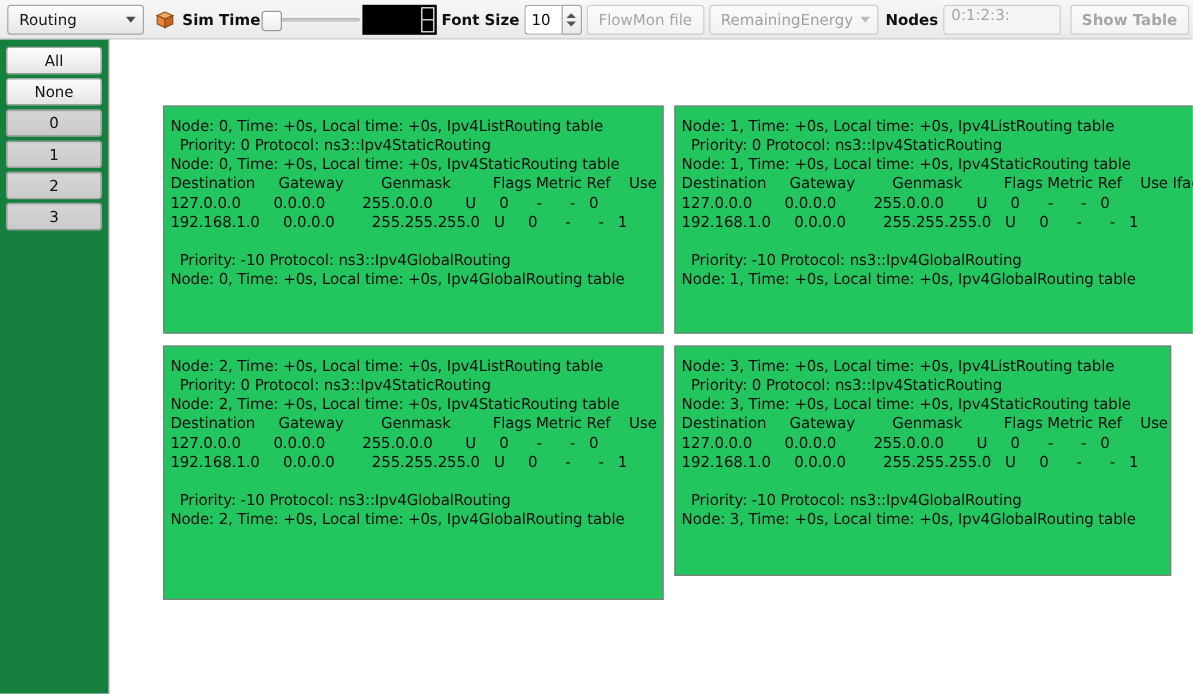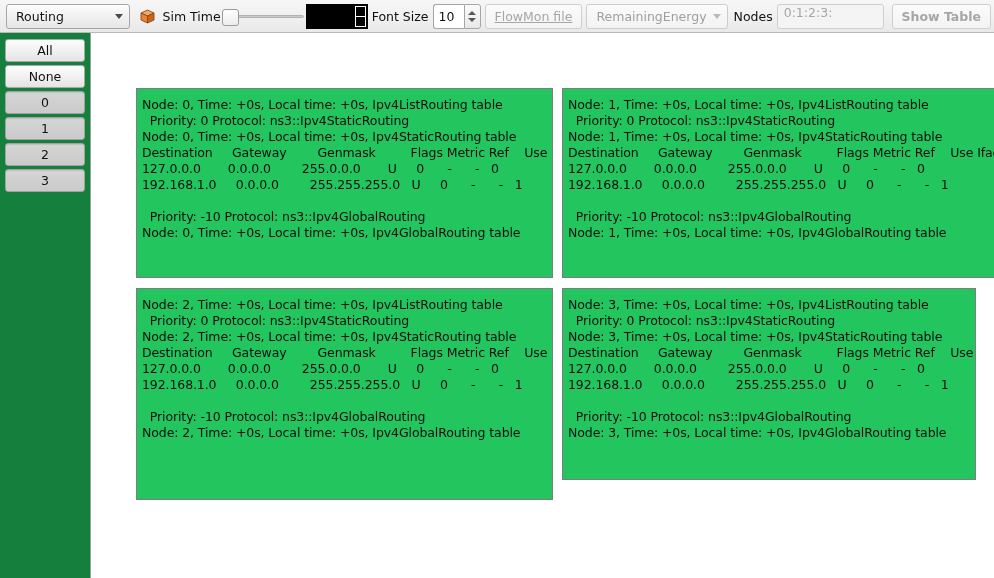--- a/index.html
+++ b/index.html
@@ -73,21 +73,21 @@
   .cube-icon {
     width: 15px; height: 15px;
     margin-left: 10px;
     margin-right: 7px;
     position: relative;
     flex: none;
   }
 
   .tb-label {
     font-size: 12.5px;
-    font-weight: normal;
+    font-weight: bold;
     color: #101010;
     white-space: nowrap;
   }
   .tb-label.simtime { margin-right: 1px; }
   .tb-label.fontsize { margin-left: 4px; margin-right: 4px; }
   .tb-label.nodes { margin-left: 6px; margin-right: 4px; }
 
   
   .slider {
     position: relative;
@@ -212,21 +212,21 @@
     box-sizing: border-box;
     border: 1px solid #cfcfcf;
     border-radius: 3px;
     background: #f4f4f4;
     display: flex;
     padding: 0 6px;
     font-size: 12.5px;
     color: #a6a6a6;
     white-space: nowrap;
   }
-  #flowmon-file { margin-left: 4px; text-decoration: underline; }
+  #flowmon-file { margin-left: 4px; }
   #remaining-energy { width: 146px; margin-left: 4px; }
   #nodes-field { width: 122px; }
   #show-table-button { margin-left: 8px; font-weight: bold; }
 
   
   .sidebar {
     position: absolute;
     left: 0; top: 33px;
     width: 91px;
     height: 545px;

